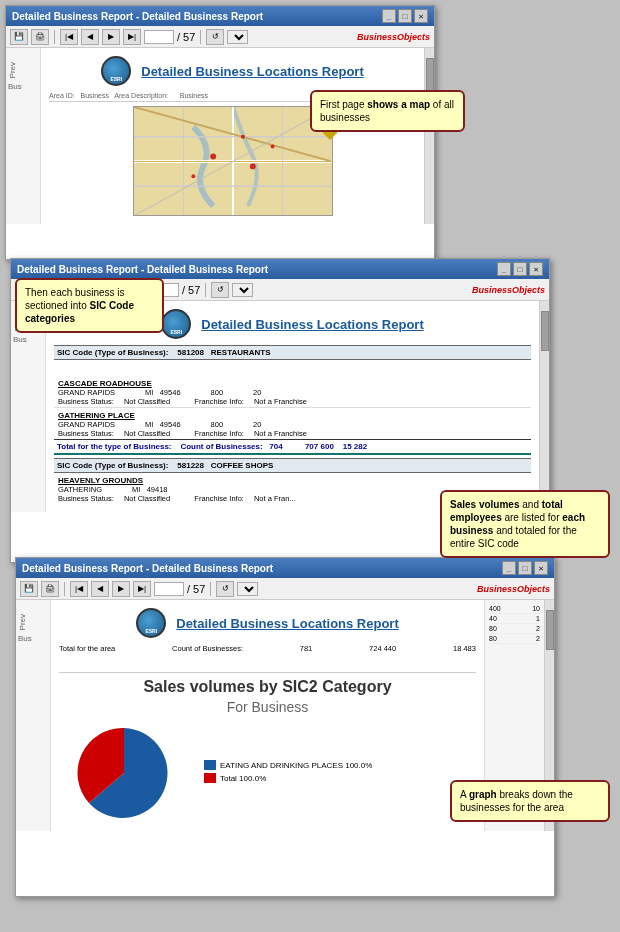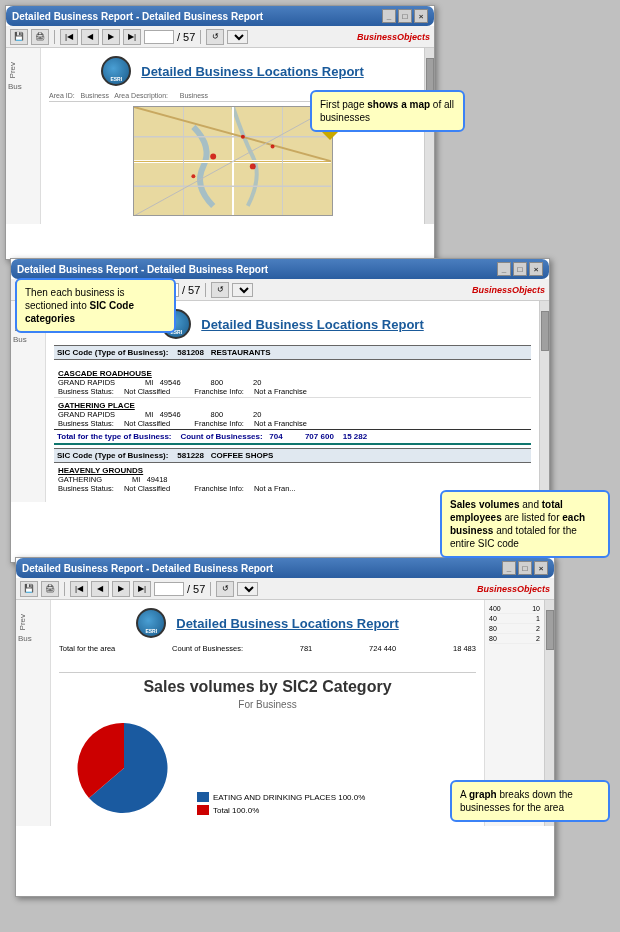--- a/index.html
+++ b/index.html
@@ -24,21 +24,20 @@
     .window-titlebar {
       background: linear-gradient(to bottom, #4a7ebf, #2a5da0);
       color: #fff;
       font-size: 11px;
       font-weight: bold;
       padding: 3px 6px;
       display: flex;
       align-items: center;
       justify-content: space-between;
       height: 20px;
-      border-radius: 7px;
     }
 
     .window-titlebar .title-text {
       font-size: 10px;
     }
 
     .window-controls {
       display: flex;
       gap: 2px;
     }
@@ -233,21 +232,21 @@
       border-top: 1px solid #333;
       border-bottom: 2px solid #0f766e;
       padding: 2px 3px;
       color: #00008b;
     }
 
     
     .callout {
       position: absolute;
       background: #ffffc0;
-      border: 2px solid #3b82f6;
+      border: 2px solid #7f1d1d;
       border-radius: 6px;
       padding: 6px 8px;
       font-size: 10px;
       font-weight: normal;
       line-height: 1.3;
       z-index: 100;
     }
 
     .callout strong {
       font-weight: bold;
@@ -271,42 +270,42 @@
       bottom: -10px;
       left: 10px;
       border-top-color: #c8a800;
       border-bottom: none;
     }
 
     
     #callout2 {
       left: 15px;
       top: 278px;
-      width: 161px;
+      width: 149px;
     }
 
     
     #callout3 {
       right: 10px;
       top: 490px;
       width: 170px;
     }
 
     
     #callout4 {
       right: 10px;
       top: 780px;
       width: 160px;
     }
 
     
     .pie-chart-area {
       display: flex;
-      align-items: flex-end;
-      gap: 8px;
+      align-items: center;
+      gap: 15px;
       margin-top: 8px;
     }
 
     .pie-chart {
       width: 130px;
       height: 100px;
     }
 
     .chart-legend {
       font-size: 8px;
@@ -355,21 +354,21 @@
     .chart-title {
       text-align: center;
       font-size: 16px;
       font-weight: bold;
       color: #333;
       margin: 5px 0 3px;
     }
 
     .chart-subtitle {
       text-align: center;
-      font-size: 10px;
+      font-size: 14px;
       color: #666;
       margin-bottom: 6px;
     }
 
     .right-column {
       width: 60px;
       background: #f5f5f5;
       border-left: 1px solid #ddd;
       padding: 4px;
       font-size: 7px;
@@ -498,21 +497,21 @@
 
       <div style="margin-top:4px;">
         <div class="sic-header">
           <span>SIC Code (Type of Business):</span>
           &nbsp;&nbsp;
           <span>581208</span>
           &nbsp;
           <span>RESTAURANTS</span>
         </div>
 
-        <div style="padding:9px 4px 1px;">
+        <div style="padding:19px 4px 1px;">
           <div class="business-name">CASCADE ROADHOUSE</div>
           <div style="display:flex;gap:30px;font-size:7.5px;">
             <div>
               <span>GRAND RAPIDS</span>
             </div>
             <div>
               <span>MI</span>
               &nbsp;
               <span>49546</span>
             </div>

